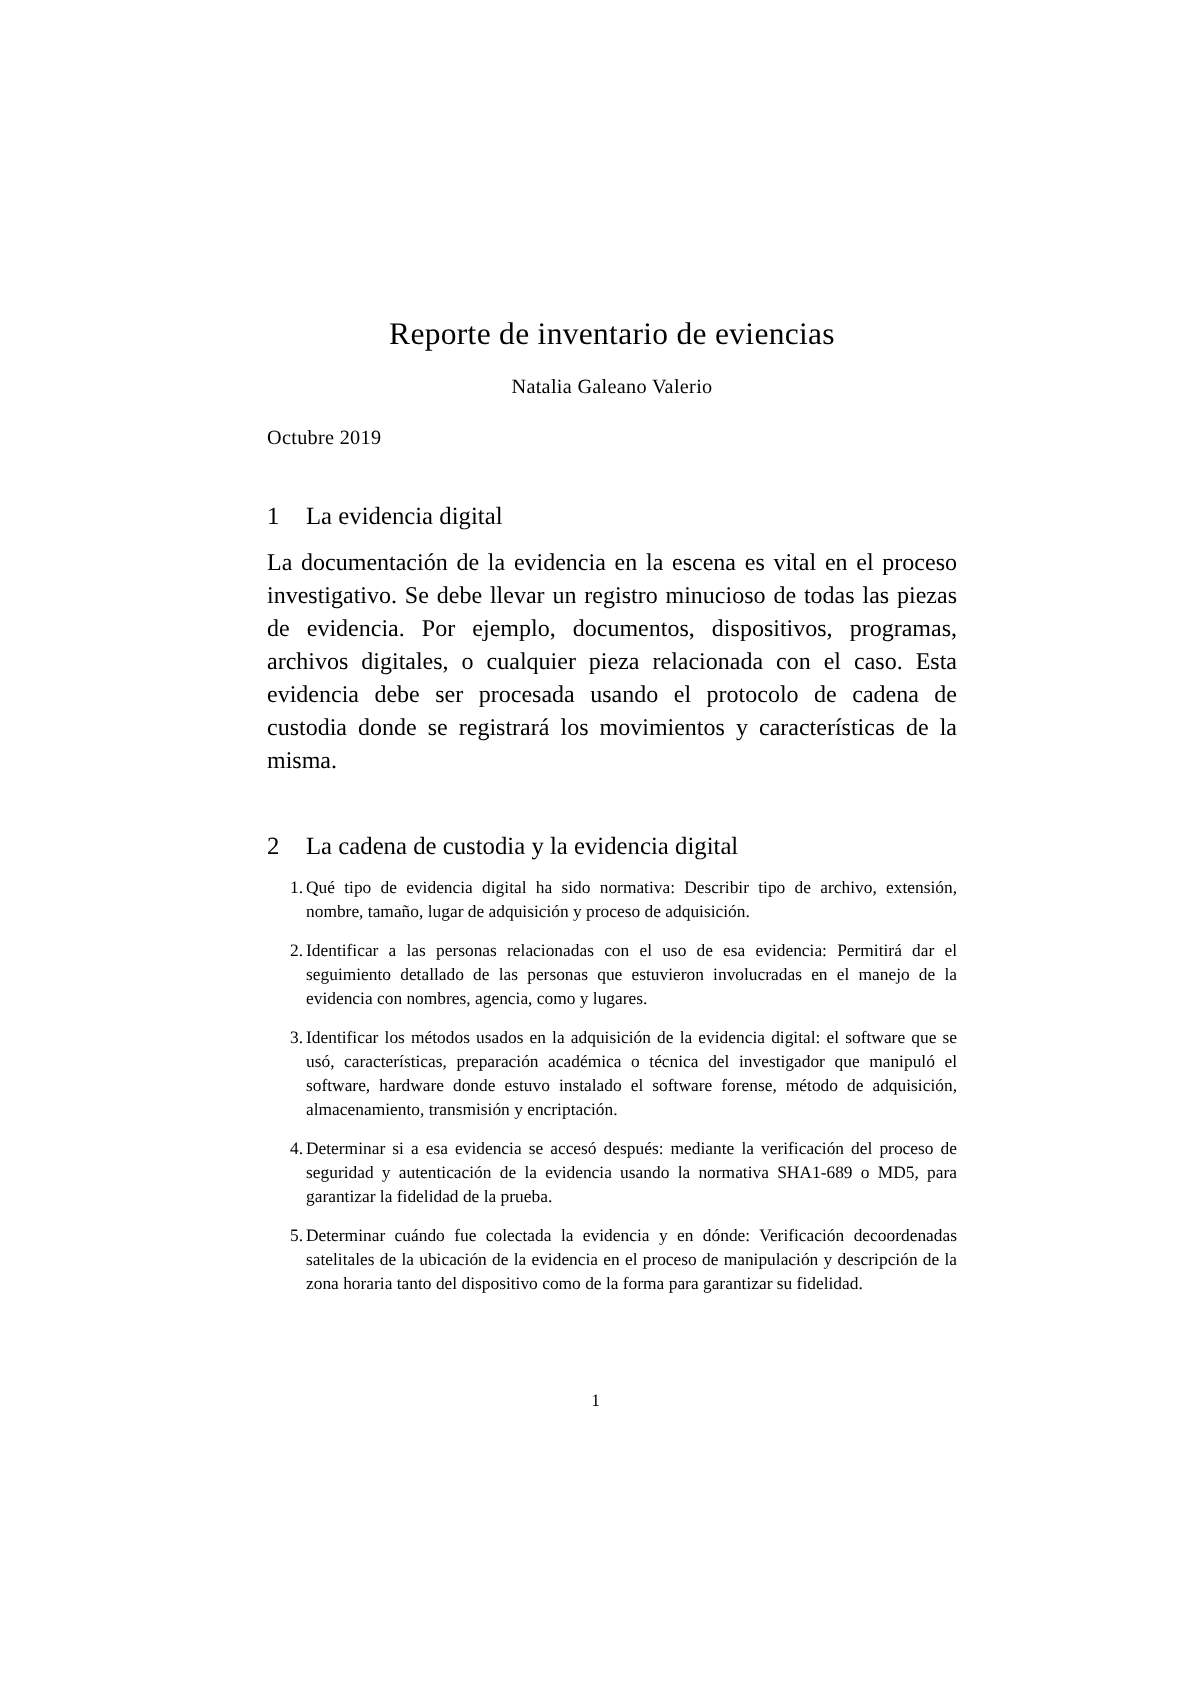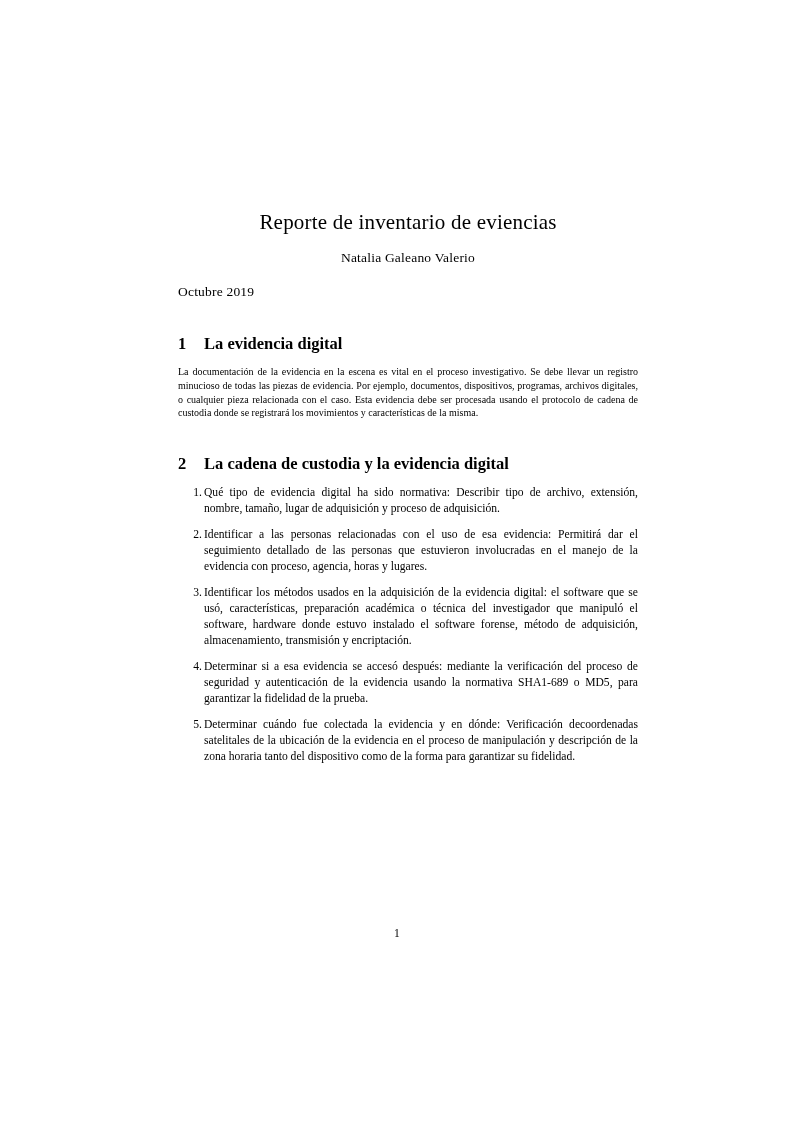--- a/index.html
+++ b/index.html
@@ -41,30 +41,30 @@
     margin-top: 15px;
     letter-spacing: 0.2px;
   }
   .doc-date {
     font-size: 13.5px;
     margin-top: 18px;
     letter-spacing: 0.2px;
   }
   h2.section {
     font-size: 16.5px;
-    font-weight: bold;
+    font-weight: normal;
     margin: 34px 0 11px 0;
     line-height: 1.2;
   }
   h2.section .secnum {
     display: inline-block;
     min-width: 26px;
   }
   p.body-text {
-    font-size: 10px;
+    font-size: 16px;
     line-height: 1.38;
     text-align: justify;
     margin: 0 0 6px 0;
     text-justify: inter-word;
     hyphens: manual;
   }
   ol.enum {
     margin: 10px 0 0 0;
     padding-left: 0;
     list-style: none;
@@ -110,21 +110,21 @@
       <span class="secnum">1</span><span>La evidencia digital</span>
     </h2>
     <p class="body-text">La documentación de la evidencia en la escena es vital en el proceso investigativo. Se debe llevar un registro minucioso de todas las piezas de evidencia. Por ejemplo, documentos, dispositivos, programas, archivos digitales, o cualquier pieza relacionada con el caso. Esta evidencia debe ser procesada usando el protocolo de cadena de custodia donde se registrará los movimientos y características de la misma.</p>
 
     <h2 class="section">
       <span class="secnum">2</span><span>La cadena de custodia y la evidencia digital</span>
     </h2>
 
     <ol class="enum">
       <li>Qué tipo de evidencia digital ha sido normativa: Describir tipo de archivo, extensión, nombre, tamaño, lugar de adquisición y proceso de adquisición.</li>
-      <li>Identificar a las personas relacionadas con el uso de esa evidencia: Permitirá dar el seguimiento detallado de las personas que estuvieron involucradas en el manejo de la evidencia con proceso, agencia, horas y lugares.</li>
+      <li>Identificar a las personas relacionadas con el uso de esa evidencia: Permitirá dar el seguimiento detallado de las personas que estuvieron involucradas en el manejo de la evidencia con nombres, agencia, como y lugares.</li>
       <li>Identificar los métodos usados en la adquisición de la evidencia digital: el software que se usó, características, preparación académica o técnica del investigador que manipuló el software, hardware donde estuvo instalado el software forense, método de adquisición, almacenamiento, transmisión y encriptación.</li>
       <li>Determinar si a esa evidencia se accesó después: mediante la verificación del proceso de seguridad y autenticación de la evidencia usando la normativa SHA1-689 o MD5, para garantizar la fidelidad de la prueba.</li>
       <li>Determinar cuándo fue colectada la evidencia y en dónde: Verificación decoordenadas satelitales de la ubicación de la evidencia en el proceso de manipulación y descripción de la zona horaria tanto del dispositivo como de la forma para garantizar su fidelidad.</li>
     </ol>
 
   </div>
 
   <div class="page-number">1</div>
 </div>
 

